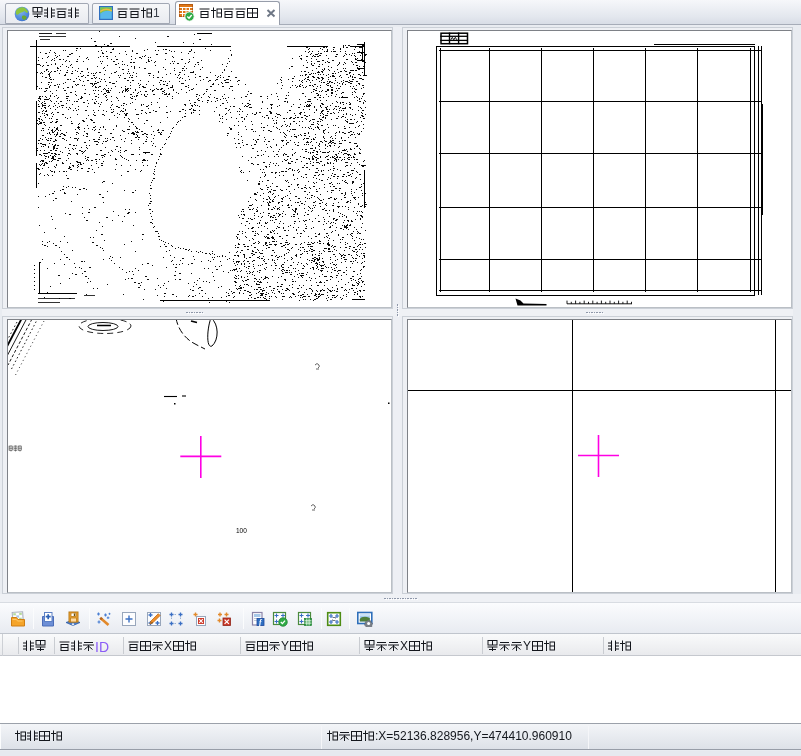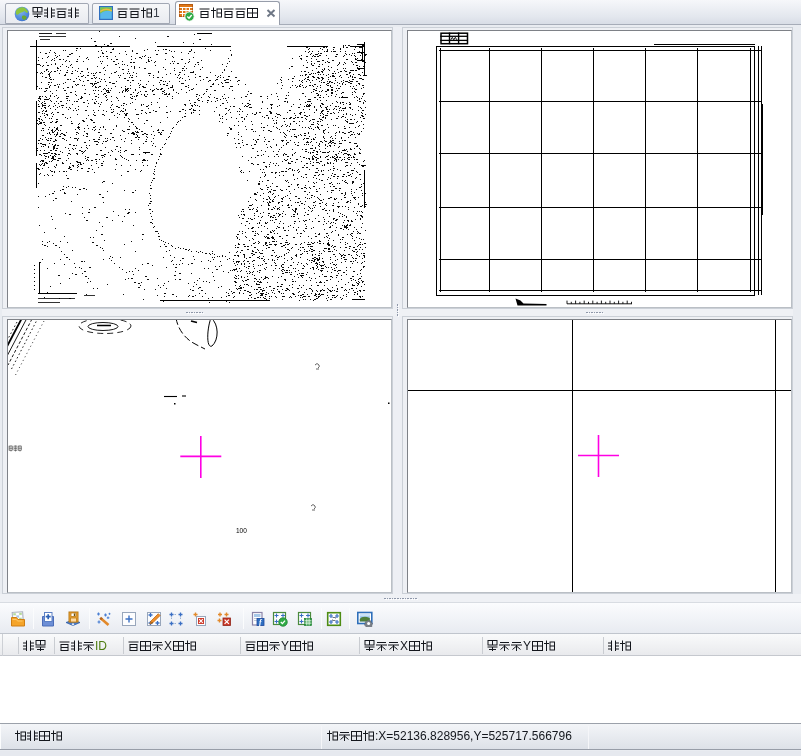--- a/index.html
+++ b/index.html
@@ -389,21 +389,21 @@
 <div class="abs" style="left:2px;top:634px;width:1px;height:22px;background:#cdd0d5"></div>
 <div class="abs" style="left:18px;top:637px;width:1px;height:17px;background:#c9ccd1"></div><div class="abs" style="left:54px;top:637px;width:1px;height:17px;background:#c9ccd1"></div><div class="abs" style="left:123px;top:637px;width:1px;height:17px;background:#c9ccd1"></div><div class="abs" style="left:240px;top:637px;width:1px;height:17px;background:#c9ccd1"></div><div class="abs" style="left:359px;top:637px;width:1px;height:17px;background:#c9ccd1"></div><div class="abs" style="left:482px;top:637px;width:1px;height:17px;background:#c9ccd1"></div><div class="abs" style="left:603px;top:637px;width:1px;height:17px;background:#c9ccd1"></div>
 <svg class="ct" style="left:23px;top:640px" width="26" height="13" viewBox="0 0 26 13">
     <use href="#k2" x="0.0" y="0.0"></use>
     <use href="#k4" x="12.0" y="0.0"></use>
   </svg>
 <svg class="ct" style="left:59px;top:640px" width="38" height="13" viewBox="0 0 38 13">
     <use href="#k1" x="0.0" y="0.0"></use>
     <use href="#k2" x="12.0" y="0.0"></use>
     <use href="#k3" x="24.0" y="0.0"></use>
-  </svg><div class="abs" style="left:95px;top:639px;font-size:12px;color:#4d7c0f">ID</div>
+  </svg><div class="abs" style="left:95px;top:639px;font-size:14px;color:#8b5cf6">ID</div>
 <svg class="ct" style="left:128px;top:640px" width="38" height="13" viewBox="0 0 38 13">
     <use href="#k1" x="0.0" y="0.0"></use>
     <use href="#k0" x="12.0" y="0.0"></use>
     <use href="#k3" x="24.0" y="0.0"></use>
   </svg><div class="abs" style="left:164px;top:639px;font-size:12px;color:#14171d">X</div><svg class="ct" style="left:173px;top:640px" width="26" height="13" viewBox="0 0 26 13">
     <use href="#k0" x="0.0" y="0.0"></use>
     <use href="#k5" x="12.0" y="0.0"></use>
   </svg>
 <svg class="ct" style="left:245px;top:640px" width="38" height="13" viewBox="0 0 38 13">
     <use href="#k1" x="0.0" y="0.0"></use>
@@ -447,21 +447,21 @@
     <use href="#k2" x="12.0" y="0.0"></use>
     <use href="#k0" x="24.0" y="0.0"></use>
     <use href="#k5" x="36.0" y="0.0"></use>
   </svg>
 <svg class="ct" style="left:327px;top:730px" width="50" height="13" viewBox="0 0 50 13">
     <use href="#k5" x="0.0" y="0.0"></use>
     <use href="#k3" x="12.0" y="0.0"></use>
     <use href="#k0" x="24.0" y="0.0"></use>
     <use href="#k5" x="36.0" y="0.0"></use>
   </svg>
-<div class="abs" style="left:375px;top:729px;font-size:12px;color:#14171d">:X=52136.828956,Y=525717.566796</div>
+<div class="abs" style="left:375px;top:729px;font-size:12px;color:#14171d">:X=52136.828956,Y=474410.960910</div>
 
 <svg width="0" height="0">
     <defs>
 <g id="k0" stroke="#14171d" fill="none" stroke-width="1">
  <rect x="0.5" y="1.5" width="10" height="9"></rect>
         <line x1="0.5" y1="6" x2="10.5" y2="6"></line>
         <line x1="5.5" y1="1.5" x2="5.5" y2="10.5"></line>
 </g>
 <g id="k1" stroke="#14171d" fill="none" stroke-width="1">
  <line x1="0.5" y1="2" x2="10.5" y2="2"></line>

